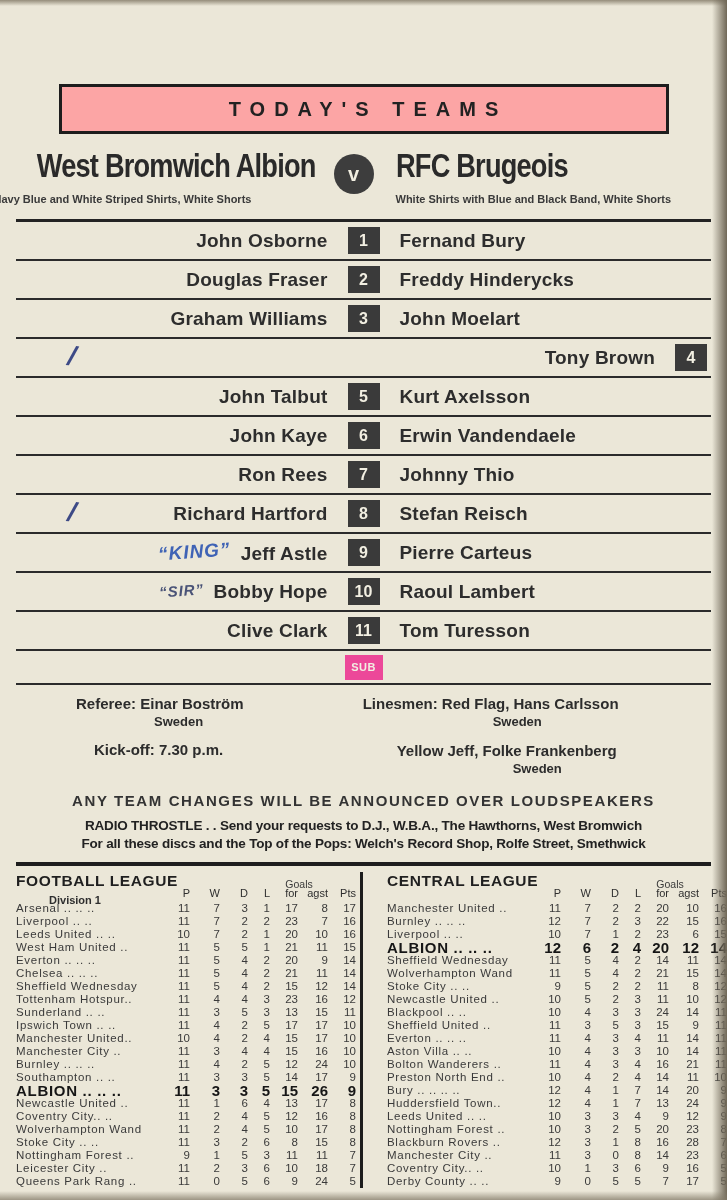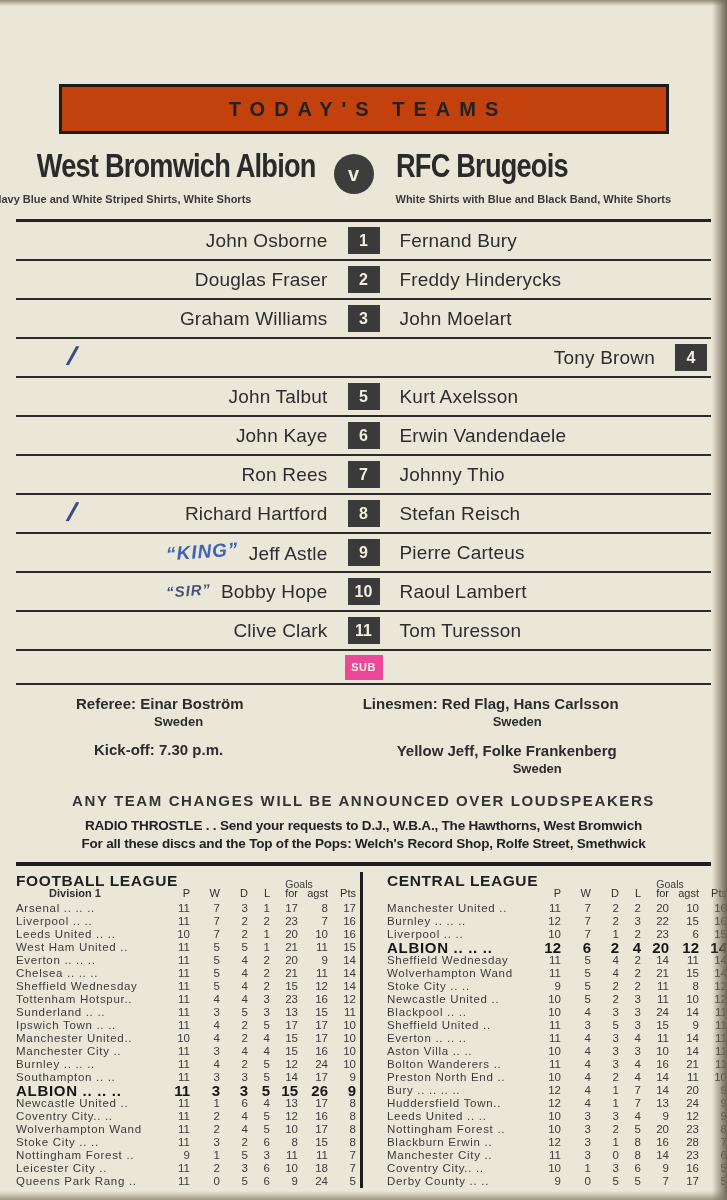--- a/index.html
+++ b/index.html
@@ -16,21 +16,21 @@
   .edge-right{position:absolute;top:0;right:0;bottom:0;width:15px;
     background:linear-gradient(to left,#6f6757,rgba(111,103,87,0));z-index:5;}
   .edge-bottom{position:absolute;bottom:0;left:0;right:0;height:9px;
     background:linear-gradient(to top,rgba(130,122,104,.75),rgba(130,122,104,0));z-index:5;}
 
   .content{position:relative;margin:0 16px;}
 
   
   .title-box{
     margin:84px auto 0;width:604px;height:44px;
-    border:3px solid #1d1d1d;background:#c2410c;
+    border:3px solid #1d1d1d;background:#fca5a5;
     display:flex;align-items:center;justify-content:center;
   }
   .title-box span{
     font-weight:bold;font-size:20px;letter-spacing:9px;color:#222;
     padding-left:9px; 
   }
 
   
   .teams{display:flex;justify-content:center;align-items:flex-start;margin-top:12px;}
   .team-block{width:330px;}
@@ -52,21 +52,21 @@
   }
 
   
   .lineup{margin-top:14px;border-top:3px solid #232323;}
   .lineup-row{
     display:flex;align-items:center;height:37px;
     border-bottom:2px solid #2b2b2b;
   }
   .home-cell{flex:1;text-align:right;padding-right:16px;position:relative;}
   .away-cell{flex:1;text-align:left;padding-left:16px;}
-  .player-name{font-weight:normal;font-size:19px;color:#2d2d2d;letter-spacing:.2px;}
+  .player-name{font-weight:bold;font-size:19px;color:#2d2d2d;letter-spacing:.2px;}
   .num-cell{width:40px;display:flex;justify-content:center;}
   .num-box{
     min-width:28px;height:27px;padding:0 2px;background:#3a3a3a;
     display:flex;align-items:center;justify-content:center;
     color:#f2efe2;font-weight:bold;font-size:16px;
   }
   .sub-row{height:32px;}
   .sub-box{
     width:38px;height:25px;background:#ec4899;
     display:flex;align-items:center;justify-content:center;
@@ -107,21 +107,21 @@
 
   
   .tables{display:flex;margin-top:6px;align-items:stretch;}
   .ltable{width:342px;}
   .ltable.right{border-left:3px solid #1c1c1c;padding-left:24px;margin-left:4px;width:343px;}
   .lt-grid{display:grid;grid-template-columns:148px 26px 30px 28px 22px 28px 30px 28px;}
   .lt-head1{height:15px;align-items:end;}
   .lt-title{font-weight:bold;font-size:15.5px;letter-spacing:.6px;white-space:nowrap;color:#1f1f1f;grid-column:1 / 5;}
   .lt-goals{grid-column:6 / 8;text-align:center;font-size:10.5px;color:#3a3a3a;align-self:end;}
   .lt-head2{height:15px;font-size:11px;color:#2e2e2e;}
-  .lt-division{font-weight:bold;text-align:center;padding-right:30px;}
+  .lt-division{font-weight:bold;text-align:center;padding-right:30px;margin-top:7px;}
   .lt-h{text-align:right;}
   .lt-row{font-size:11.5px;line-height:13px;color:#3a3a3a;}
   .lt-row .t{white-space:nowrap;letter-spacing:.7px;overflow:hidden;}
   .lt-row .n{text-align:right;letter-spacing:0;}
   .lt-row.hl{font-weight:bold;color:#161616;font-size:15px;}
   .page-num{margin:10px 0 0 6px;font-weight:bold;font-style:italic;font-size:14px;color:#2a2a2a;}
 </style>
 </head>
 <body>
 
@@ -697,21 +697,21 @@
               <div class="t">Nottingham Forest ..</div>
               <div class="n">10</div>
               <div class="n">3</div>
               <div class="n">2</div>
               <div class="n">5</div>
               <div class="n">20</div>
               <div class="n">23</div>
               <div class="n">8</div>
             </div>
             <div class="lt-grid lt-row">
-              <div class="t">Blackburn Erwin  ..</div>
+              <div class="t">Blackburn Rovers  ..</div>
               <div class="n">12</div>
               <div class="n">3</div>
               <div class="n">1</div>
               <div class="n">8</div>
               <div class="n">16</div>
               <div class="n">28</div>
               <div class="n">7</div>
             </div>
             <div class="lt-grid lt-row">
               <div class="t">Manchester City   ..</div>

